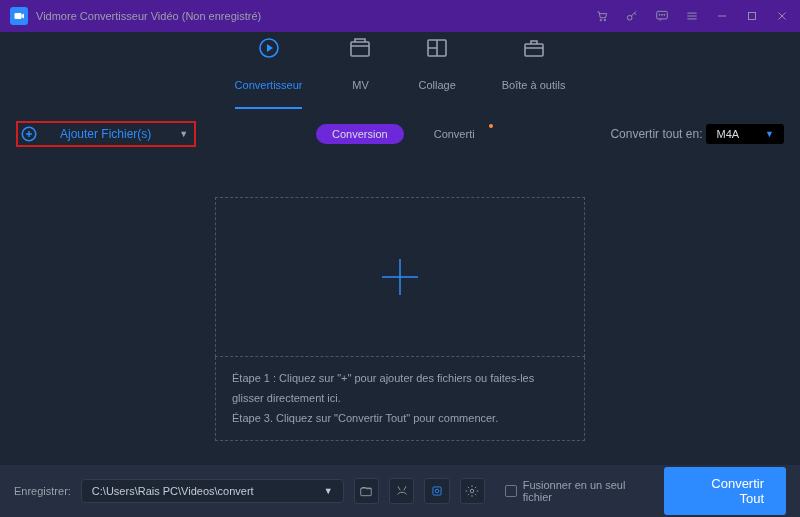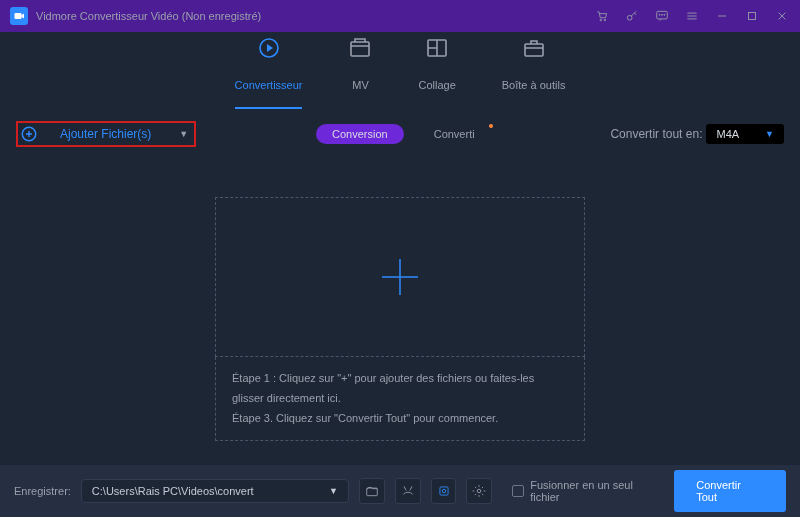--- a/index.html
+++ b/index.html
@@ -44,21 +44,21 @@
 
   .bottombar { position: absolute; bottom: 0; left: 0; right: 0; height: 52px; background: #252f41; display: flex; align-items: center; padding: 0 14px; gap: 10px; }
   .save-label { font-size: 11px; }
   .path-select { background: #1d2634; border: 1px solid #323d52; color: #c5cad4; padding: 5px 10px; border-radius: 4px; display: flex; align-items: center; width: 270px; font-size: 11px; cursor: pointer; }
   .path-select .pcaret { margin-left: auto; font-size: 9px; }
   .small-icon-btn { width: 26px; height: 26px; border: 1px solid #323d52; background: #1d2634; border-radius: 3px; display: flex; align-items: center; justify-content: center; cursor: pointer; }
   .small-icon-btn svg { width: 14px; height: 14px; stroke: #9aa0ac; fill: none; stroke-width: 1.5; }
   .small-icon-btn.hot svg { stroke: #2e8bff; }
   .merge { display: flex; align-items: center; gap: 6px; font-size: 11px; cursor: pointer; }
   .checkbox { width: 12px; height: 12px; border: 1px solid #6b7688; border-radius: 2px; }
-  .convert-btn { background: #2e8bff; color: #fff; padding: 9px 22px; border-radius: 3px; font-size: 11px; cursor: pointer; }
+  .convert-btn { background: #2e8bff; color: #fff; padding: 9px 22px; border-radius: 3px; font-size: 13px; cursor: pointer; text-align: right; }
 </style>
 </head>
 <body>
 
 <div class="titlebar">
   <div class="logo">
     <svg viewBox="0 0 24 24">
         <rect x="3" y="6" width="14" height="12" rx="2" fill="#fff"></rect>
         <path d="M17 10 L22 7 L22 17 L17 14 Z" fill="#fff"></path>
       </svg>

